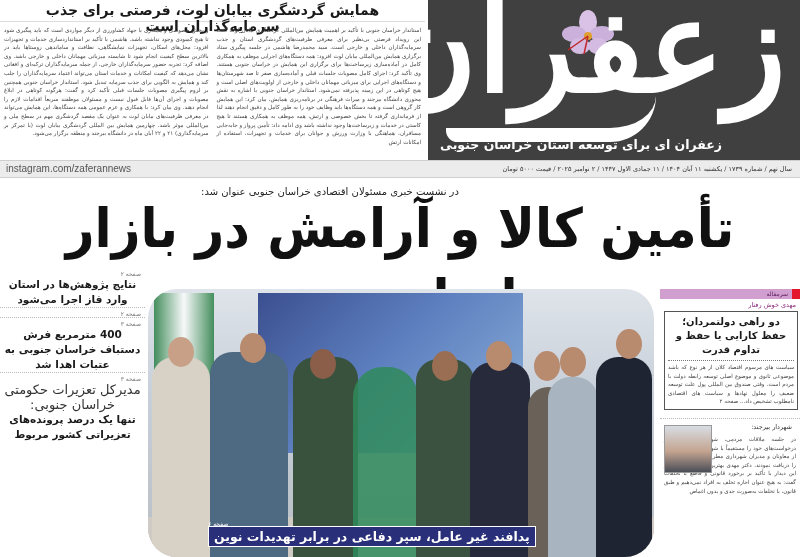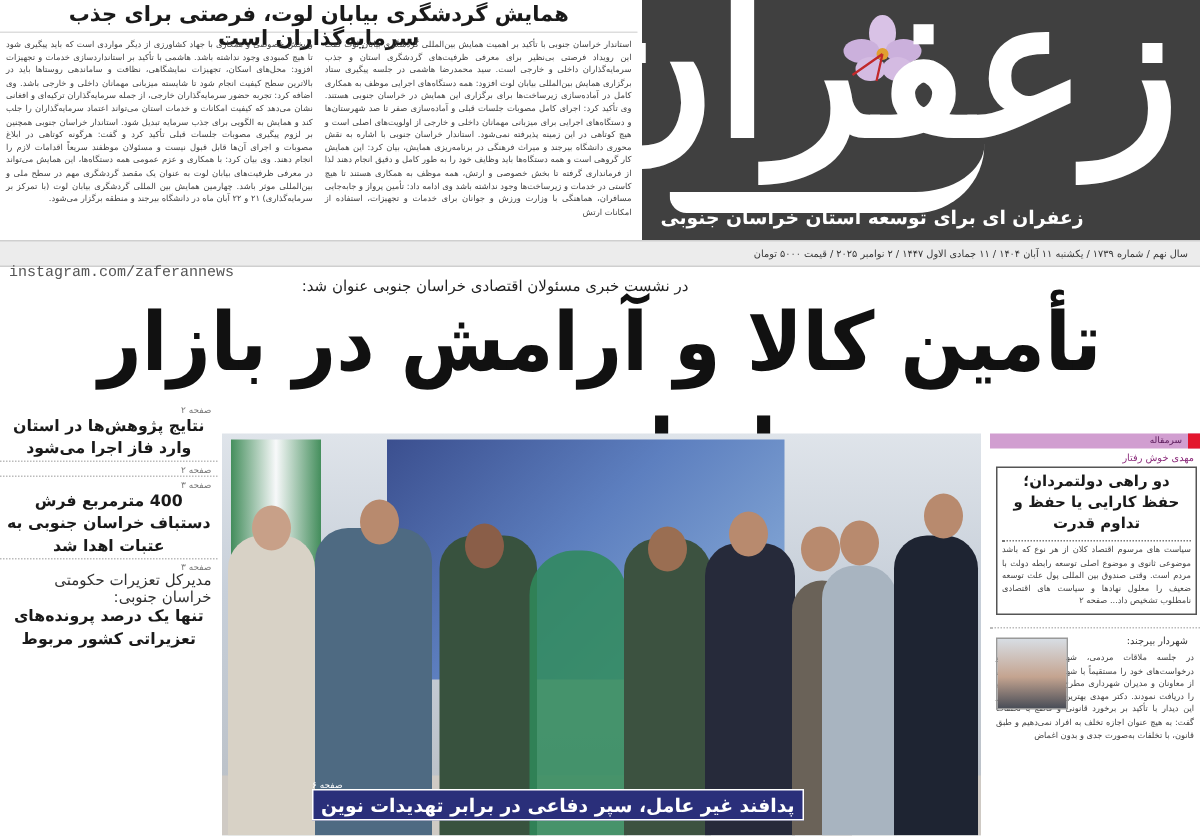--- a/index.html
+++ b/index.html
@@ -14,35 +14,35 @@
   .masthead .tagline { position: absolute; left: 12px; bottom: 8px; font-size: 12.5px; font-weight: bold; color: #ffffff; }
 
   
   .top-story { position: absolute; top: 0; left: 0; width: 425px; height: 160px; }
   .top-story h2 { font-size: 14px; font-weight: bold; text-align: center; padding-top: 2px; height: 22px; border-bottom: 1px solid #ddd; }
   .top-story .cols { display: flex; gap: 8px; padding: 4px 4px 0 4px; }
   .top-story .col { flex: 1; font-size: 5.6px; line-height: 8.6px; color: #444; text-align: justify; }
 
   
   .infobar { position: absolute; top: 160px; left: 0; width: 800px; height: 18px; background: #ececec; border-top: 1px solid #cfcfcf; border-bottom: 1px solid #cfcfcf; }
-  .infobar .insta { position: absolute; left: 6px; top: 16px; font-family: Liberation Mono, monospace; font-size: 10px; color: #555; direction: ltr; }
+  .infobar .insta { position: absolute; left: 6px; top: 2px; font-family: Liberation Sans, sans-serif; font-size: 10px; color: #555; direction: ltr; }
   .infobar .issue { position: absolute; right: 8px; top: 4px; font-size: 6.5px; color: #333; }
 
   .kicker { position: absolute; top: 186px; left: 0; width: 660px; text-align: center; font-size: 10px; color: #222; }
   .headline { position: absolute; top: 198px; left: 0; width: 800px; text-align: center; font-size: 50px; font-weight: 900; font-family: "DejaVu Sans", sans-serif; letter-spacing: -1px; color: #111; line-height: 66px; transform: scaleY(1.08); }
 
   
   .left-col { position: absolute; top: 268px; left: 0; width: 145px; height: 289px; }
   .teaser { padding: 0 4px; border-bottom: 1px dotted #bbb; position: relative; }
   .teaser .page { font-size: 6px; color: #777; text-align: right; display: block; padding-top: 2px; }
   .teaser .title { font-size: 10.5px; font-weight: bold; text-align: center; line-height: 15px; color: #1a1a1a; }
-  .teaser .sup { font-size: 10px; color: #333; display: block; }
+  .teaser .sup { font-size: 13px; text-align: center; color: #333; display: block; }
 
   
-  .photo { position: absolute; top: 289px; left: 148px; width: 506px; height: 268px; overflow: hidden; background: linear-gradient(180deg,#dfe4ea 0%,#c7cfd9 40%,#b9bec4 100%); }
+  .photo { position: absolute; top: 289px; left: 148px; width: 506px; height: 268px; overflow: hidden; background: linear-gradient(180deg,#dfe4ea 0%,#c7cfd9 40%,#b9bec4 100%); border-radius: 29px; }
   .photo .backdrop { position: absolute; left: 110px; top: 4px; width: 265px; height: 160px; background: linear-gradient(135deg,#3b4f8f 0%,#5d7fbf 45%,#8fb3dc 100%); }
   .photo .flagl { position: absolute; left: 6px; top: 4px; width: 60px; height: 90px; background: linear-gradient(90deg,#1f7a3a 0%,#fff 50%,#1f7a3a 100%); opacity: .8; }
   .photo .person { position: absolute; bottom: 0; border-radius: 22px 22px 0 0; }
   .photo .head { position: absolute; width: 26px; height: 30px; border-radius: 50%; background: #b88a6e; }
   .photo .floor { position: absolute; left: 0; bottom: 0; width: 100%; height: 40px; background: #cfcac4; }
   .photo .caption { position: absolute; left: 60px; bottom: 10px; background: #2a2f7a; color: #fff; font-size: 12.5px; font-weight: bold; padding: 2px 5px; border: 1px solid #fff; }
   .photo .cappage { position: absolute; left: 60px; bottom: 30px; font-size: 6px; color: #fff; }
 
   
   .right-col { position: absolute; top: 289px; left: 660px; width: 140px; height: 268px; }

